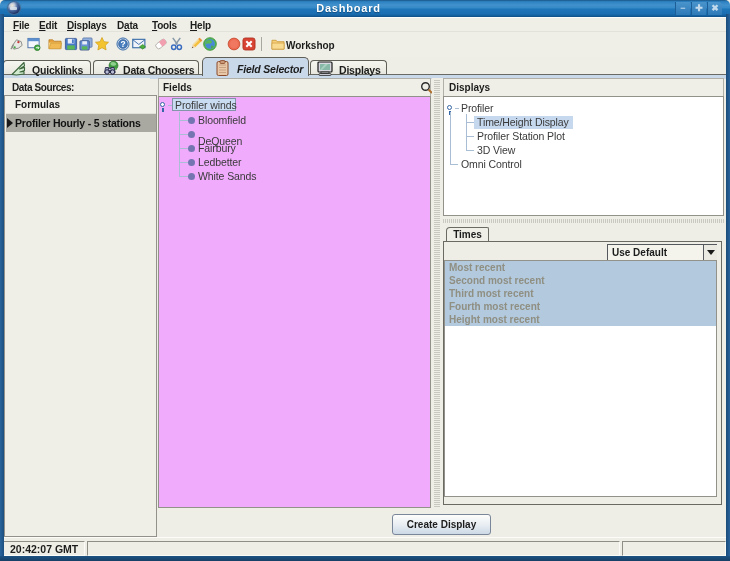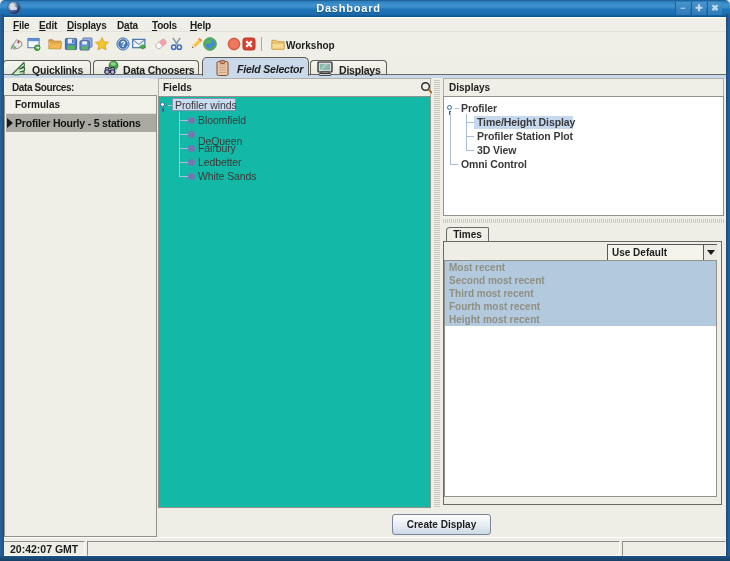--- a/index.html
+++ b/index.html
@@ -43,28 +43,28 @@
 
 #leftcol { left:4px; top:78px; width:146px; height:459px; background:#eeeee6;padding-left:16px; }
 #dslabel { left:8px; top:4px; font-size:10px; font-weight:bold; color:#1c1c1c; letter-spacing:-0.4px; }
 #dslist { left:0px; top:17px; width:153px; height:442px; background:#efefe7; border:1px solid #92928a; }
 #rowFormulas { left:1px; top:0px; width:150px; height:18px; background:#f1f1e9; border-bottom:1px solid #e0e0d8; font-size:10px; font-weight:bold; color:#1c1c1c; line-height:18px; padding-left:9px; }
 #rowProfiler { left:1px; top:18px; width:150px; height:18px; background:#a9a9a1; font-size:10.5px; font-weight:bold; color:#111; line-height:18px; padding-left:9px; letter-spacing:-0.2px; white-space:nowrap; }
 #rowProfiler:before { content:""; position:absolute; left:1px; top:4px; border-left:6px solid #1a1a1a; border-top:5px solid transparent; border-bottom:5px solid transparent; }
 
 #fieldspanel { left:158px; top:78px; width:274px; height:431px; }
 #fieldshdr { left:0px; top:0px; width:273px; height:18px; background:#efefe7; border:1px solid #b0b0a8; border-bottom:none; font-size:10px; font-weight:bold; color:#1c1c1c; line-height:18px; padding-left:4px; }
-#fieldsbody { left:0px; top:18px; width:273px; height:412px; background:#14b8a6; border:1px solid #92928a; }
+#fieldsbody { left:0px; top:18px; width:273px; height:412px; background:#f0abfc; border:1px solid #92928a; }
 
 #vsplit { left:432px; top:78px; width:11px; height:431px; background:#eeeee6; }
 #vsplit:before { content:""; position:absolute; left:2px; top:2px; width:6px; height:427px; background-image:repeating-linear-gradient(to bottom,#c4c4bc 0 1px,transparent 1px 2px); background-size:1px 2px; opacity:0.9; }
 
 #disppanel { left:443px; top:78px; width:283px; height:431px; }
 #disphdr { left:0px; top:0px; width:281px; height:18px; background:#efefe7; border:1px solid #b0b0a8; border-bottom:none; font-size:10px; font-weight:bold; color:#1c1c1c; line-height:18px; padding-left:5px; }
-#dispbody { left:0px; top:18px; width:281px; height:120px; background:#fff; border:1px solid #92928a;font-weight:bold; }
+#dispbody { left:0px; top:18px; width:281px; height:120px; background:#fff; border:1px solid #92928a; }
 #hsplit { left:0px; top:140px; width:281px; height:6px; background:#eeeee6; }
 #hsplit:before { content:""; position:absolute; left:0px; top:1px; width:281px; height:4px; background-image:repeating-linear-gradient(to right,#c4c4bc 0 1px,transparent 1px 2px); opacity:0.9; }
 #timestab { left:3px; top:149px; width:43px; height:14px; background:#efefe7; border:1px solid #6a6a62; border-bottom:none; border-radius:4px 2px 0 0; font-size:10px; font-weight:bold; color:#1c1c1c; text-align:center; line-height:13px; }
 #timespanel { left:0px; top:163px; width:279px; height:264px; background:#eeeee6; border:1px solid #6a6a62; }
 
 #combo { left:163px; top:2px; width:110px; height:17px; background:#f4f4ed; border:1px solid #55585c; }
 #combotext { left:4px; top:2px; font-size:10px; font-weight:bold; color:#1c1c1c; white-space:nowrap; }
 #comboarrow { left:95px; top:0px; width:14px; height:15px; border-left:1px solid #55585c; background:#eaeae2; }
 #comboarrow:before { content:""; position:absolute; left:3px; top:5px; border-top:5px solid #1a1a1a; border-left:4px solid transparent; border-right:4px solid transparent; }
 

